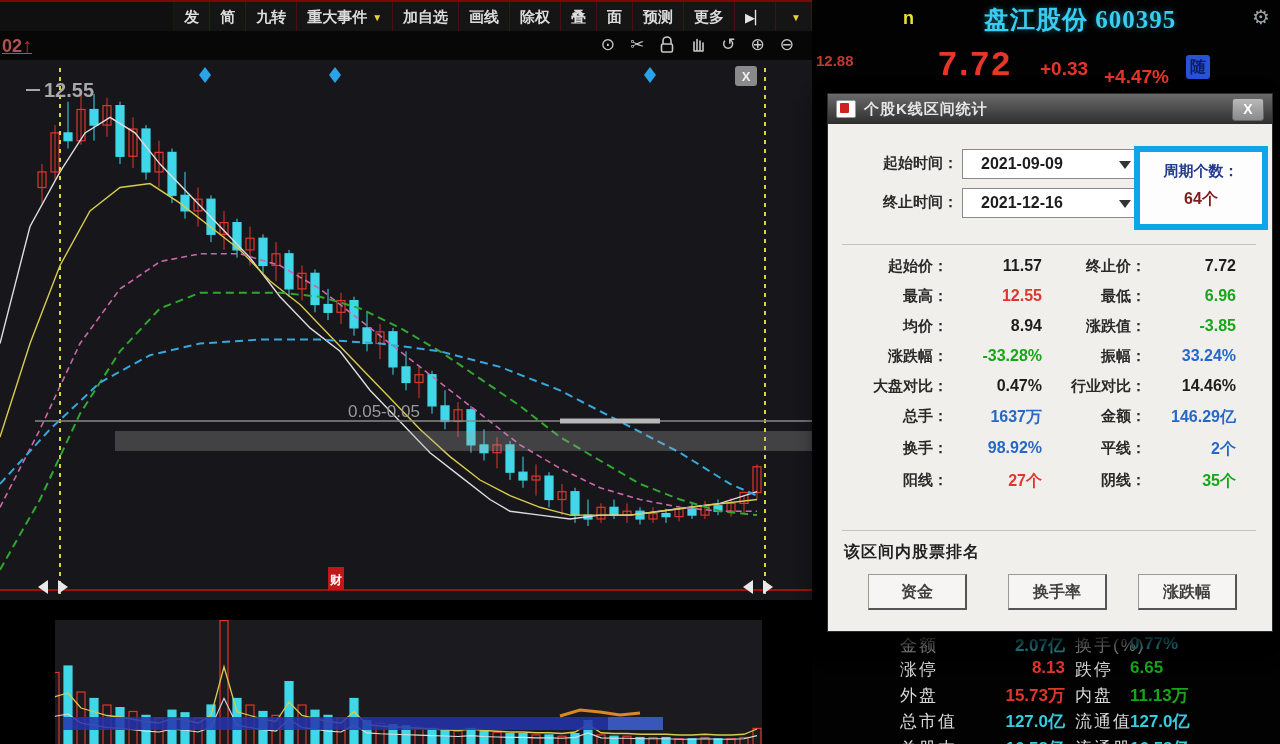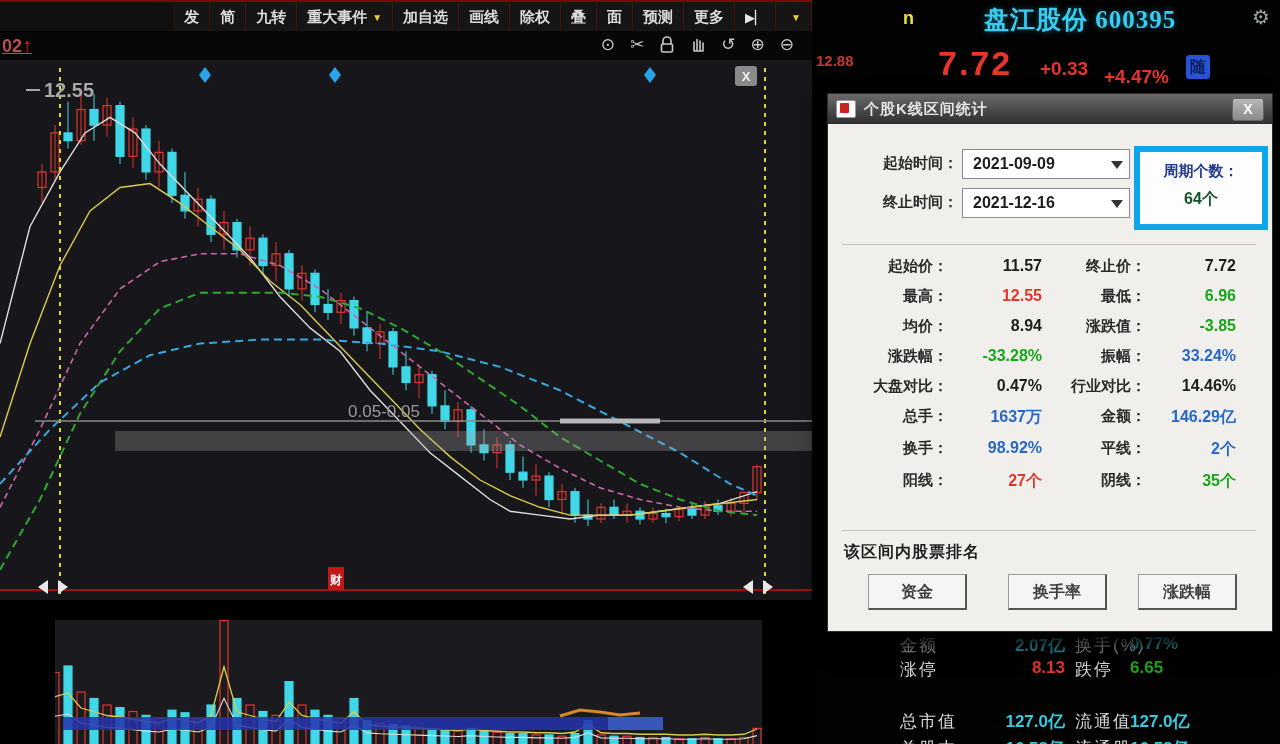--- a/index.html
+++ b/index.html
@@ -48,27 +48,27 @@
   .dlg-title{position:absolute;left:0;top:0;width:100%;height:30px;
              background:linear-gradient(#6a6a6a,#2e2e2e);display:flex;align-items:center;}
   .dlg-ico{width:18px;height:16px;margin:0 8px 0 8px;background:#fff;border:1px solid #999;position:relative;border-radius:2px;}
   .dlg-ico::after{content:"";position:absolute;left:3px;top:2px;width:9px;height:10px;background:#c22;border-radius:1px;}
   .dlg-title .txt{color:#e6e6e6;font-size:15px;font-weight:bold;letter-spacing:1px;}
   .dlg-close{position:absolute;right:8px;top:4px;width:30px;height:21px;background:linear-gradient(#b9b9b9,#8a8a8a);
              border:1px solid #666;border-radius:3px;color:#fff;font-weight:bold;font-size:14px;
              text-align:center;line-height:21px;cursor:pointer;}
   .fld-label{position:absolute;color:#2a2a2a;font-size:15px;font-weight:bold;width:112px;text-align:right;}
   .fld-box{position:absolute;width:156px;height:28px;background:#fff;border:1px solid #8a8a8a;
-           color:#1d1d1d;font-size:16px;font-weight:bold;line-height:28px;padding-left:10px;cursor:pointer;}
+           color:#1d1d1d;font-size:16px;font-weight:bold;line-height:28px;padding-left:18px;cursor:pointer;}
   .fld-box .car{position:absolute;right:6px;top:11px;width:0;height:0;border-left:6px solid transparent;
                 border-right:6px solid transparent;border-top:8px solid #333;}
   .period-box{position:absolute;left:306px;top:52px;width:122px;height:72px;background:#fdfdfd;
               border:6px solid #0ea5e9;text-align:center;}
   .period-box .pl{margin-top:10px;color:#243a8e;font-size:15px;font-weight:bold;}
-  .period-box .pv{margin-top:8px;color:#14532d;font-size:16px;font-weight:bold;}
+  .period-box .pv{margin-top:8px;color:#7f1d1d;font-size:16px;font-weight:bold;}
   .hr{position:absolute;left:14px;width:414px;height:0;border-top:1px solid #c2c2c2;}
   .stats{position:absolute;left:8px;top:163px;width:400px;display:grid;
          grid-template-columns:112px 94px 104px 90px;row-gap:11px;font-size:15px;}
   .stats .lab{text-align:right;color:#2a2a2a;font-weight:bold;}
   .stats .val{text-align:right;font-weight:bold;font-size:16px;}
   .rank-label{position:absolute;left:16px;top:448px;color:#1f1f1f;font-size:16px;font-weight:bold;letter-spacing:1px;}
   .dlg-btn{position:absolute;top:480px;width:96px;height:33px;background:#f6f5f3;border:1px solid #9a9a9a;
            border-right:2px solid #555;border-bottom:2px solid #555;color:#404040;font-size:16px;
            font-weight:bold;text-align:center;line-height:33px;cursor:pointer;}
   
@@ -386,20 +386,26 @@
       <span class="v1 c-cyan">2.07亿</span>
       <span class="l2">换手(%)</span>
       <span class="v2 c-cyan">0.77%</span>
     </div>
     <div class="qrow" style="top:658px">
       <span class="l1">涨停</span>
       <span class="v1 c-red">8.13</span>
       <span class="l2">跌停</span>
       <span class="v2 c-green">6.65</span>
     </div>
+    <div class="qrow" style="top:684px">
+      <span class="l1">外盘</span>
+      <span class="v1 c-red">15.73万</span>
+      <span class="l2">内盘</span>
+      <span class="v2 c-green">11.13万</span>
+    </div>
     <div class="qrow" style="top:710px">
       <span class="l1">总市值</span>
       <span class="v1 c-cyan">127.0亿</span>
       <span class="l2">流通值</span>
       <span class="v2 c-cyan">127.0亿</span>
     </div>
     <div class="qrow" style="top:737px">
       <span class="l1">总股本</span>
       <span class="v1 c-cyan">16.58亿</span>
       <span class="l2">流通股</span>

